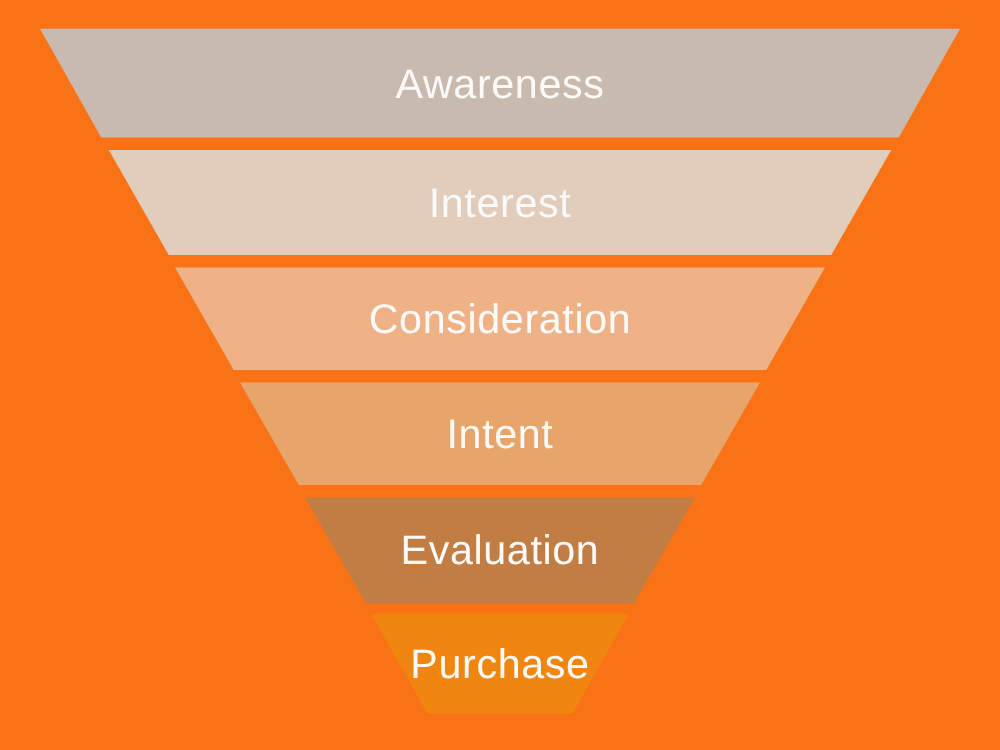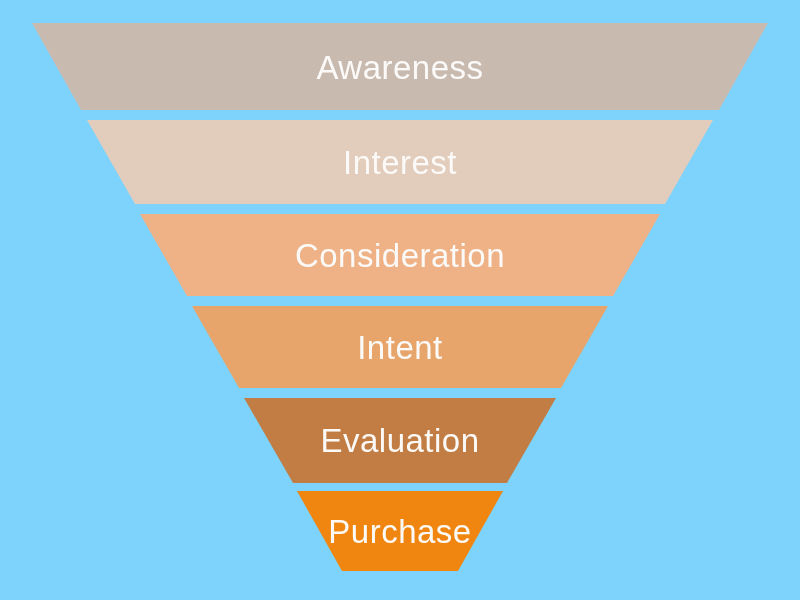--- a/index.html
+++ b/index.html
@@ -7,21 +7,21 @@
     padding: 0;
     width: 800px;
     height: 600px;
     background: #000000;
     overflow: hidden;
   }
   .canvas {
     position: relative;
     width: 800px;
     height: 600px;
-    background: #7dd3fc;
+    background: #f97316;
   }
   .funnel-svg {
     display: block;
     width: 800px;
     height: 600px;
   }
   .stage-label {
     font-family: "Liberation Sans", "DejaVu Sans", sans-serif;
     font-size: 33px;
     font-weight: 400;

